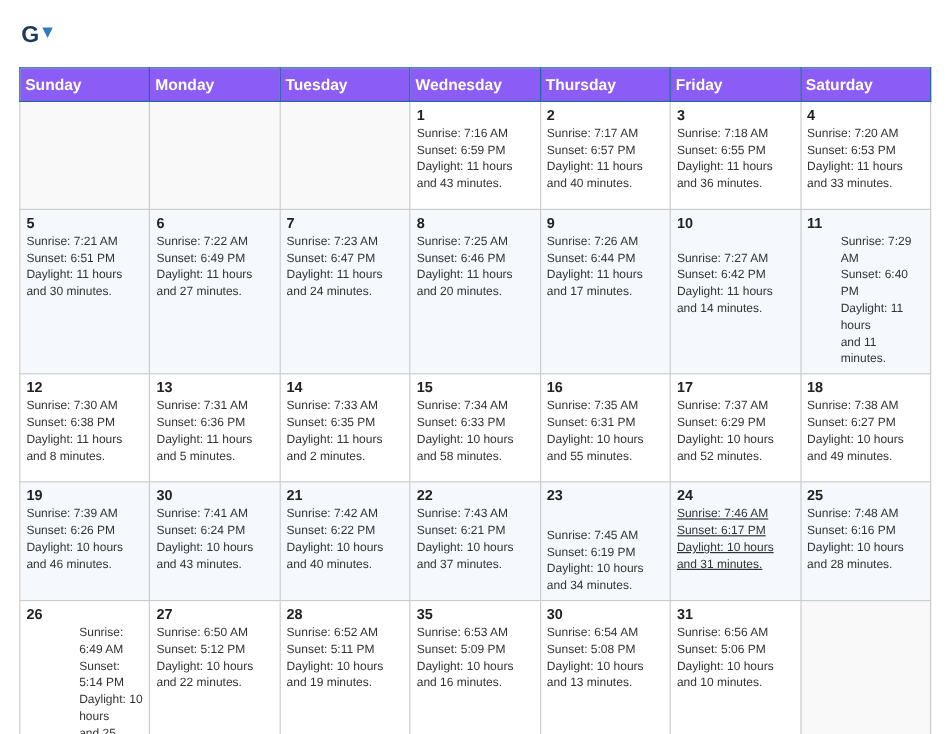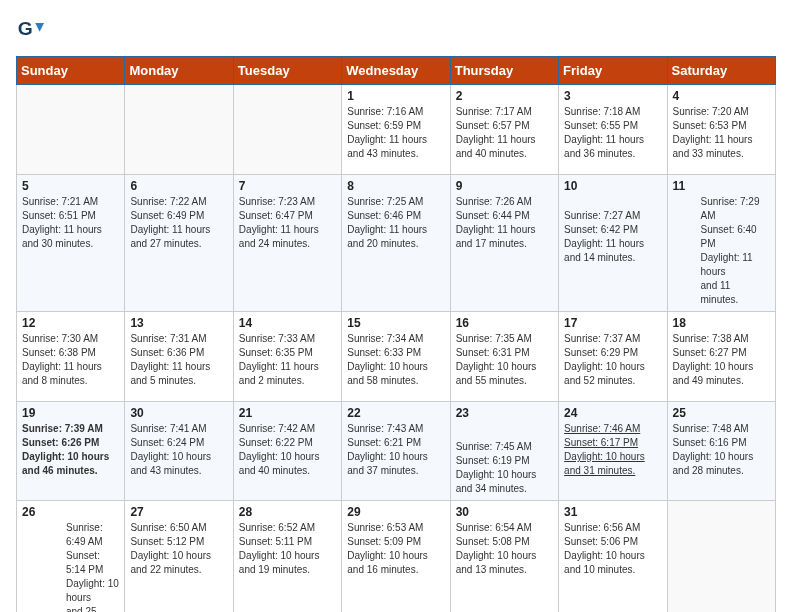--- a/index.html
+++ b/index.html
@@ -37,21 +37,21 @@
     .location-title {
       font-size: 16px;
       color: #555;
     }
     .calendar {
       width: 100%;
       border-collapse: collapse;
       border: 1px solid #ccc;
     }
     .calendar th {
-      background: #c2410c;
+      background: #8b5cf6;
       color: #fff;
       font-size: 13px;
       font-weight: bold;
       padding: 6px 4px;
       text-align: left;
       border: 1px solid #2668a0;
     }
     .calendar td {
       width: 108px;
       vertical-align: top;
@@ -244,21 +244,21 @@
           <div class="day-number">18</div>
           <div class="day-info" style="white-space: pre-line;">Sunrise: 7:38 AM
 Sunset: 6:27 PM
 Daylight: 10 hours
 and 49 minutes.</div>
         </td>
       </tr>
       <tr>
         <td>
           <div class="day-number">19</div>
-          <div class="day-info" style="white-space: pre-line; font-weight: bold;">Sunrise: 7:39 AM
+          <div class="day-info" style="white-space: pre-line;">Sunrise: 7:39 AM
 Sunset: 6:26 PM
 Daylight: 10 hours
 and 46 minutes.</div>
         </td>
         <td>
           <div class="day-number">30</div>
           <div class="day-info" style="white-space: pre-line;">Sunrise: 7:41 AM
 Sunset: 6:24 PM
 Daylight: 10 hours
 and 43 minutes.</div>
@@ -315,21 +315,21 @@
 and 22 minutes.</div>
         </td>
         <td>
           <div class="day-number">28</div>
           <div class="day-info" style="white-space: pre-line;">Sunrise: 6:52 AM
 Sunset: 5:11 PM
 Daylight: 10 hours
 and 19 minutes.</div>
         </td>
         <td>
-          <div class="day-number">29</div>
+          <div class="day-number">35</div>
           <div class="day-info" style="white-space: pre-line;">Sunrise: 6:53 AM
 Sunset: 5:09 PM
 Daylight: 10 hours
 and 16 minutes.</div>
         </td>
         <td>
           <div class="day-number">30</div>
           <div class="day-info" style="white-space: pre-line;">Sunrise: 6:54 AM
 Sunset: 5:08 PM
 Daylight: 10 hours

